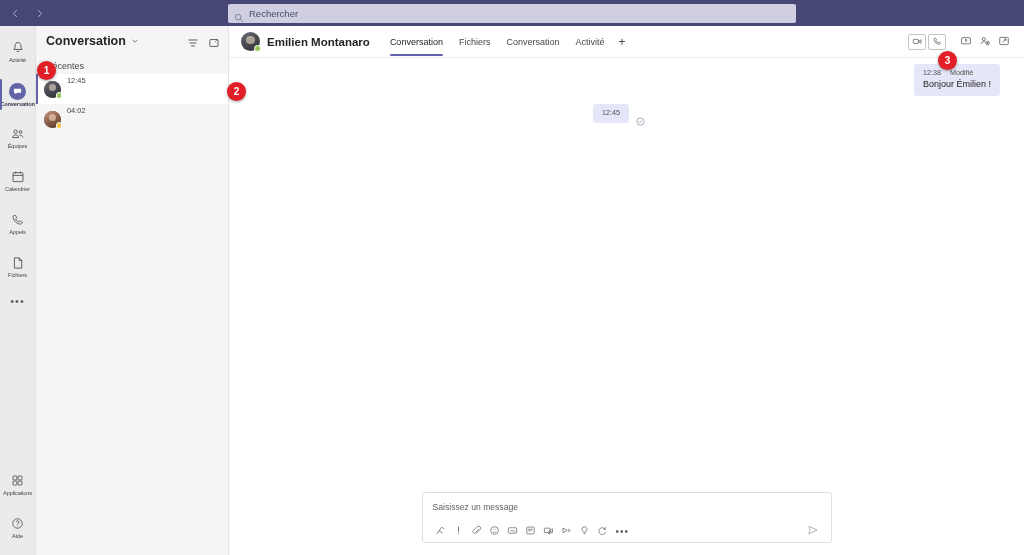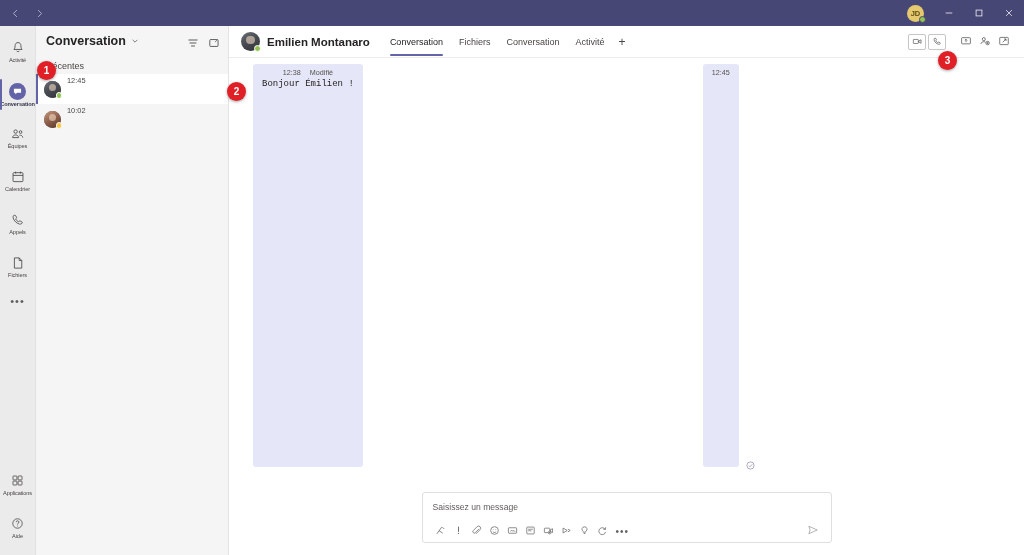--- a/index.html
+++ b/index.html
@@ -133,30 +133,30 @@
   .tab-plus { font-size: 12px; color: #484644; padding: 0 6px; }
   .mh-right { margin-left: auto; display: flex; align-items: center; gap: 2px; }
   .mh-btn {
     width: 17px; height: 17px; display: flex; align-items: center; justify-content: center;
     color: #484644;
   }
   .mh-btn.boxed { border: 1px solid #c8c6c4; border-radius: 2px; width: 18px; height: 16px; }
   .mh-sep { width: 7px; }
 
   
-  .msgs { flex: 1 1 auto; padding: 6px 24px 0 24px; display: flex; flex-direction: row; overflow: hidden; text-align: center; }
+  .msgs { flex: 1 1 auto; padding: 6px 24px 0 24px; display: flex; flex-direction: column; overflow: hidden; }
   .msg-row { display: flex; margin-bottom: 8px; }
   .msg-row.out { justify-content: flex-end; }
   .msg-row.in { justify-content: flex-start; padding-left: 340px; }
   .bubble {
     background: #e5e6f7; border-radius: 3px; padding: 4px 9px 5px 9px; max-width: 540px;
   }
   .bubble .meta { font-size: 7.2px; color: #53524f; line-height: 10px; }
   .bubble .meta .edited { margin-left: 7px; }
-  .bubble .text { font-size: 9px; color: #252423; line-height: 13px; white-space: nowrap; font-family: Liberation Mono, monospace; }
+  .bubble .text { font-size: 9px; color: #252423; line-height: 13px; white-space: nowrap; }
   .seen-icon { width: 9px; height: 9px; margin-left: 7px; align-self: flex-end; margin-bottom: 2px; color: #8a89a6; }
 
   
   .compose-wrap { padding: 4px 24px 12px 24px; display: flex; justify-content: center; margin-top: 13px; }
   .compose {
     width: 410px; border: 1px solid #e1dfdd; border-radius: 3px; background: #fff;
   }
   .compose-input { height: 27px; display: flex; align-items: center; padding: 0 10px; }
   .compose-input .ph { font-size: 8.6px; color: #605e5c; }
   .compose-bar { height: 22px; display: flex; align-items: center; padding: 0 9px; gap: 0; }
@@ -196,42 +196,32 @@
             <path d="M10 3 L5 8 L10 13" fill="none" stroke="currentColor" stroke-width="1.3"></path>
           </svg>
       </div>
       <div class="navarrow">
         <svg viewBox="0 0 16 16" width="11" height="11">
             <path d="M6 3 L11 8 L6 13" fill="none" stroke="currentColor" stroke-width="1.3"></path>
           </svg>
       </div>
     </div>
 
-
-    <div class="tb-right">
-      <div class="avatar-top">
-        <span>JD</span>
-        <span class="presence"></span>
-      </div>
-      <div class="wbtn">
-        <svg viewBox="0 0 12 12" width="10" height="10">
-            <path d="M2 6 H10" stroke="currentColor" stroke-width="1"></path>
-          </svg>
-      </div>
-      <div class="wbtn">
-        <svg viewBox="0 0 12 12" width="10" height="10">
-            <rect x="2.5" y="2.5" width="7" height="7" fill="none" stroke="currentColor" stroke-width="1"></rect>
-          </svg>
-      </div>
-      <div class="wbtn close">
-        <svg viewBox="0 0 12 12" width="10" height="10">
-            <path d="M2.5 2.5 L9.5 9.5 M9.5 2.5 L2.5 9.5" stroke="currentColor" stroke-width="1"></path>
-          </svg>
+    <div class="searchwrap">
+      <div class="searchbox">
+        <span class="s-icon">
+          <svg viewBox="0 0 16 16" width="10" height="10">
+              <circle cx="6.6" cy="6.6" r="4.4" fill="none" stroke="#4b4b6b" stroke-width="1.2"></circle>
+              <path d="M10 10 L14 14" stroke="#4b4b6b" stroke-width="1.2" stroke-linecap="round"></path>
+            </svg>
+        </span>
+        <span class="s-text">Rechercher</span>
       </div>
     </div>
+
   </div>
 
   <div class="body">
 
     <div class="rail">
 
       <div class="rail-item">
         <span class="r-icon">
           <svg viewBox="0 0 20 20" width="16" height="16">
               <path d="M10 3.2c-2.2 0-3.6 1.6-3.6 3.7 0 3.4-1 4.2-1.5 4.9h10.2c-.5-.7-1.5-1.5-1.5-4.9 0-2.1-1.4-3.7-3.6-3.7z" fill="none" stroke="#484644" stroke-width="1.05"></path>
@@ -350,21 +340,21 @@
           <span class="presence p-online"></span>
         </span>
         <span class="c-time">12:45</span>
       </div>
 
       <div class="chat-item">
         <span class="c-avatar">
           <span class="face ph-mel ph-face"></span>
           <span class="presence p-away"></span>
         </span>
-        <span class="c-time">10:02</span>
+        <span class="c-time">04:02</span>
       </div>
     </div>
 
     <div class="main">
 
       <div class="main-head">
         <span class="mh-avatar ph-em ph-face">
           <span class="presence"></span>
         </span>
         <span class="mh-name">Emilien Montanaro</span>

